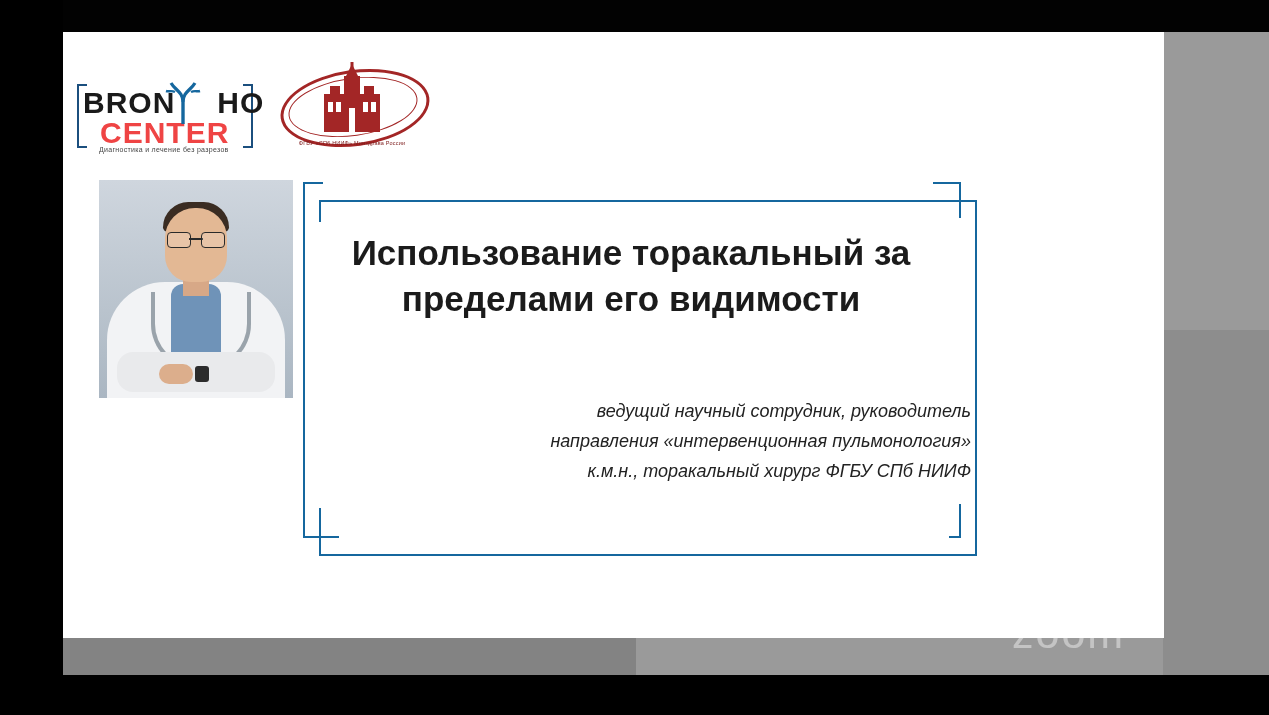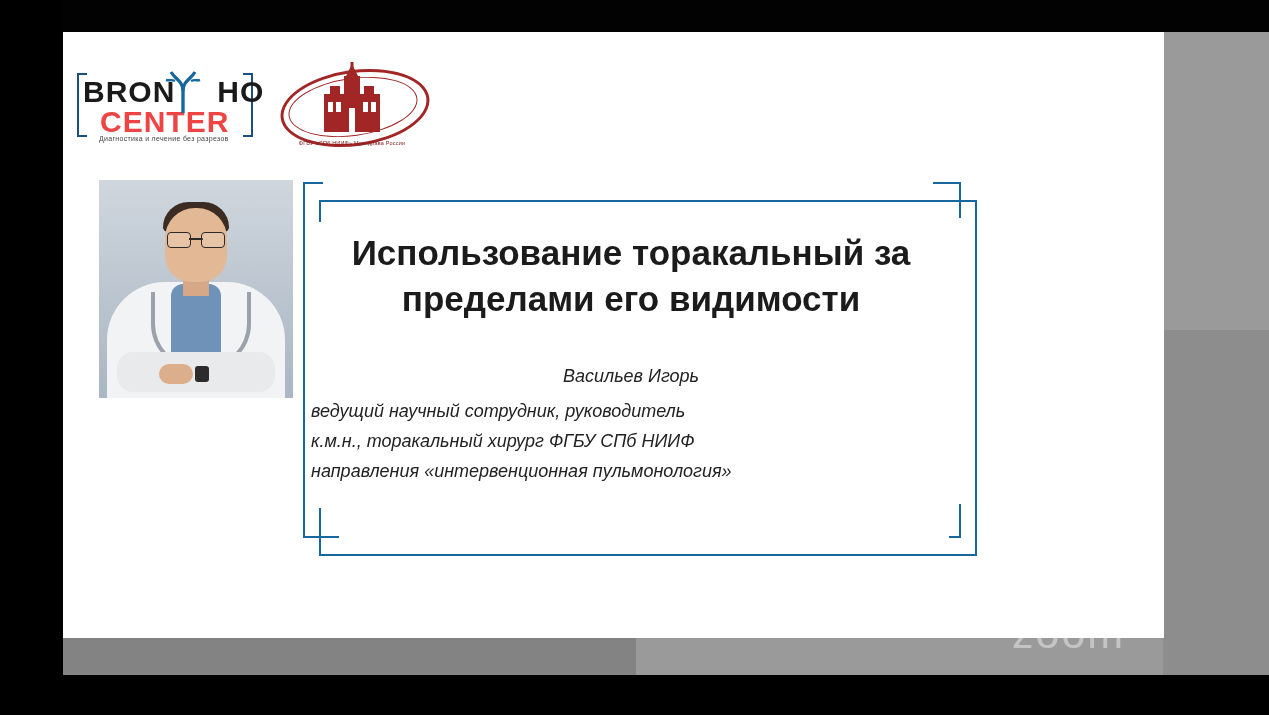--- a/index.html
+++ b/index.html
@@ -87,21 +87,21 @@
     width: 36px; height: 606px;
     background: #ffffff;
   }
 
   
   .logo-row {
     position: absolute;
     left: 12px;
     top: 22px;
     display: flex;
-    align-items: center;
+    align-items: flex-end;
   }
   .bronchocenter-logo {
     position: relative;
     width: 185px;
     height: 82px;
   }
   .bc-word {
     position: absolute;
     left: 8px;
     top: 10px;
@@ -389,21 +389,21 @@
     font-size: 18px;
     font-style: italic;
     color: #222;
     font-family: "Liberation Sans", sans-serif;
   }
   .slide-credits {
     position: absolute;
     left: 248px;
     top: 364px;
     width: 660px;
-    text-align: left;
+    text-align: right;
     font-size: 18px;
     font-style: italic;
     line-height: 1.68;
     color: #222;
     font-family: "Liberation Sans", sans-serif;
   }
 
   
   .zoom-watermark {
     position: absolute;
@@ -615,24 +615,23 @@
     </div>
 
     <div class="title-frame-back"></div>
     <div class="title-frame-front"></div>
     <div class="frame-mask-top"></div>
     <div class="frame-mask-bottom"></div>
     <div class="frame-mask-left"></div>
     <div class="frame-mask-right"></div>
 
     <div class="slide-title">Использование торакальный за пределами его видимости</div>
-    <div class="slide-author">Васильев Игорь</div>
     <div class="slide-credits">
       <div>ведущий научный сотрудник, руководитель</div>
+      <div>направления «интервенционная пульмонология»</div>
       <div>к.м.н., торакальный хирург ФГБУ СПб НИИФ</div>
-      <div>направления «интервенционная пульмонология»</div>
     </div>
   </div>
 
   <div class="zoom-watermark">zoom</div>
 
 
 </div>
 
 </body></html>

